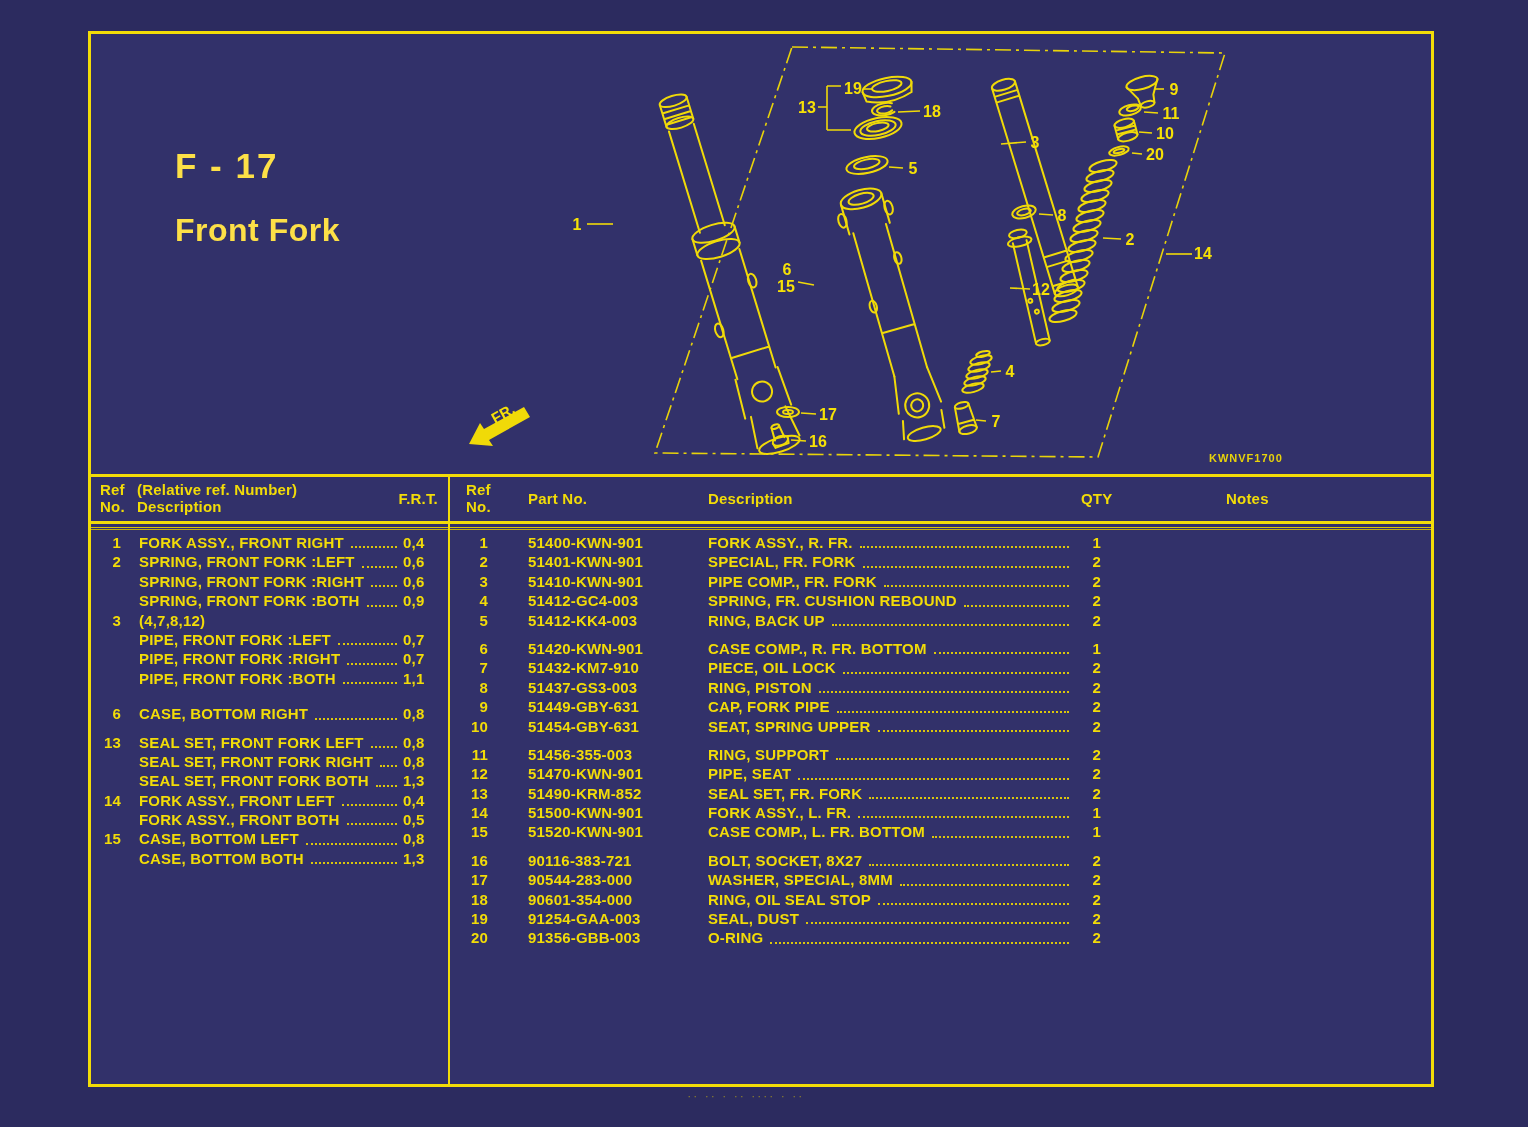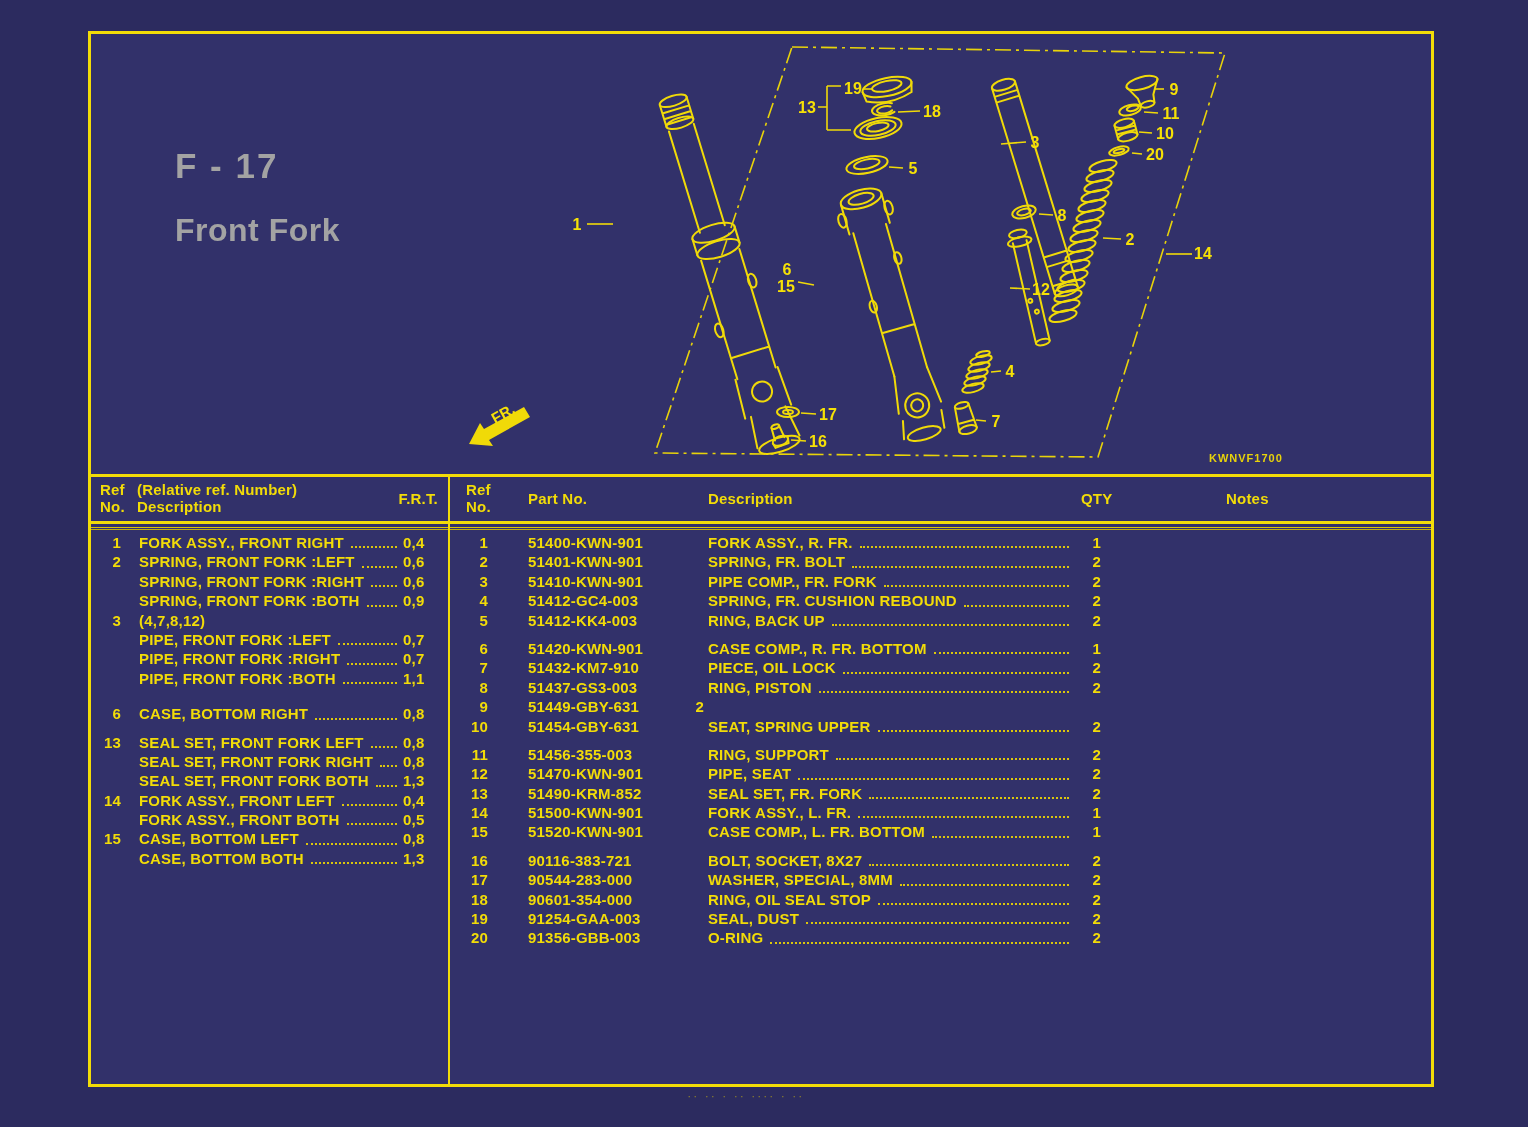--- a/index.html
+++ b/index.html
@@ -7,21 +7,21 @@
     position:relative;width:1528px;height:1127px;overflow:hidden;
     background:#2c2b5f;
     font-family:"Liberation Sans", sans-serif;font-weight:bold;
     -webkit-font-smoothing:antialiased;
   }
   .frame{
     position:absolute;left:88px;top:31px;width:1346px;height:1056px;
     box-sizing:border-box;border:3px solid #f2dc08;background:#32316a;
   }
   .diagram-area{position:absolute;left:0;top:0;width:1340px;height:440px;border-bottom:3px solid #f2dc08;}
-  .title-block{position:absolute;left:84px;top:112px;color:#a3a3a3;}
+  .title-block{position:absolute;left:84px;top:112px;color:#fde047;}
   .page-code{font-size:35px;letter-spacing:2px;}
   .page-title{font-size:32px;margin-top:26px;letter-spacing:.5px;}
   .diagram-svg{position:absolute;left:0;top:0;}
   .diagram-svg *{vector-effect:non-scaling-stroke;}
   .part{stroke:#f0da08;fill:none;stroke-width:2;stroke-linecap:round;stroke-linejoin:round;}
   .dashline{stroke:#e8d30a;fill:none;stroke-width:1.6;stroke-dasharray:16 5 3 5;}
   .lead{stroke:#f0da08;fill:none;stroke-width:1.6;}
   .lbl{fill:#f6e106;stroke:none;font:bold 16px "Liberation Sans",sans-serif;}
   .lblsm{fill:#e8d30a;stroke:none;font:bold 11px "Liberation Sans",sans-serif;letter-spacing:1px;}
   .fr-arrow{fill:#f0da08;stroke:none;}
@@ -424,21 +424,21 @@
               <span class="dtext">FORK ASSY., R. FR.</span>
               <span class="leader"></span>
             </span>
      <span class="c-qty">1</span>
      <span class="c-notes"></span>
    </div>
           <div class="trow">
      <span class="c-ref">2</span>
      <span class="c-part">51401-KWN-901</span>
      <span class="c-desc">
-              <span class="dtext">SPRING, FR. BOLT</span>
+              <span class="dtext">SPECIAL, FR. FORK</span>
               <span class="leader"></span>
             </span>
      <span class="c-qty">2</span>
      <span class="c-notes"></span>
    </div>
           <div class="trow">
      <span class="c-ref">3</span>
      <span class="c-part">51410-KWN-901</span>
      <span class="c-desc">
               <span class="dtext">PIPE COMP., FR. FORK</span>
@@ -493,20 +493,24 @@
      <span class="c-desc">
               <span class="dtext">RING, PISTON</span>
               <span class="leader"></span>
             </span>
      <span class="c-qty">2</span>
      <span class="c-notes"></span>
    </div>
           <div class="trow">
      <span class="c-ref">9</span>
      <span class="c-part">51449-GBY-631</span>
+     <span class="c-desc">
+              <span class="dtext">CAP, FORK PIPE</span>
+              <span class="leader"></span>
+            </span>
      <span class="c-qty">2</span>
      <span class="c-notes"></span>
    </div>
           <div class="trow">
      <span class="c-ref">10</span>
      <span class="c-part">51454-GBY-631</span>
      <span class="c-desc">
               <span class="dtext">SEAT, SPRING UPPER</span>
               <span class="leader"></span>
             </span>

